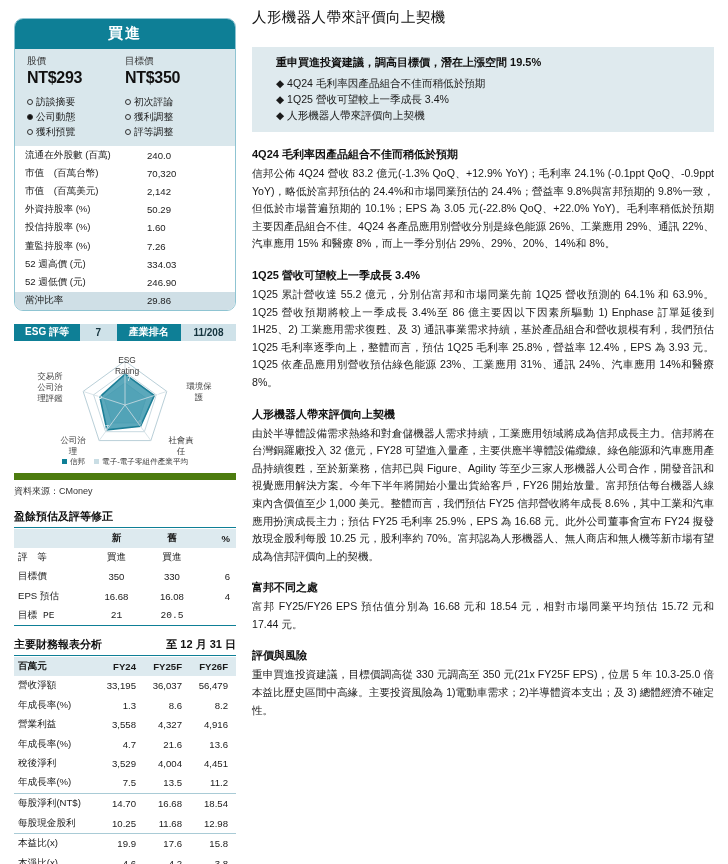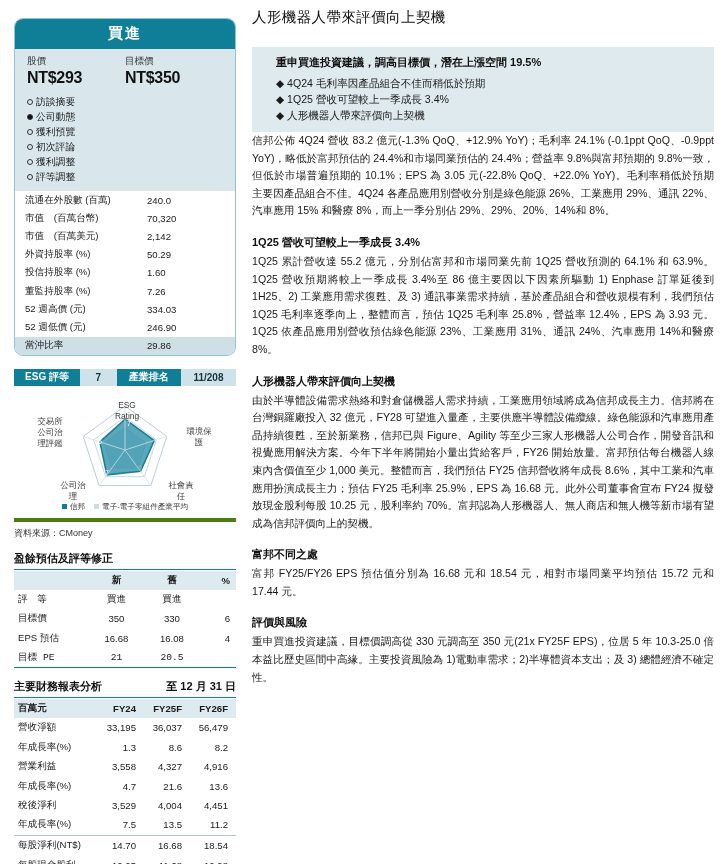--- a/index.html
+++ b/index.html
@@ -43,21 +43,20 @@
   }
   .price-cell { width: 50%; }
   .price-label { font-size: 9.5px; color: #333; margin-bottom: 1px; }
   .price-value { font-size: 16px; font-weight: bold; color: #111; letter-spacing: -0.3px; }
 
   .radio-block {
     background: #d9e7ec;
     padding: 0 12px 7px 12px;
     display: flex;
     flex-wrap: wrap;
-    flex-direction: column;
   }
   .radio-col { width: 50%; }
   .radio-item {
     font-size: 9.8px;
     color: #1a1a1a;
     line-height: 15px;
     display: flex;
     align-items: center;
   }
   .dot {
@@ -105,21 +104,21 @@
     color: #3a3a3a;
     margin-top: -4px;
   }
   .legend span.sw { display:inline-block; width:5px; height:5px; margin-right:3px; }
   .sw-a { background: #0e7f96; }
   .sw-b { background: #c9dde4; }
 
   .src {
     font-size: 9px;
     color: #333;
-    border-top: 4px solid #4d7c0f;
+    border-top: 7px solid #4d7c0f;
     margin-top: 6px;
     padding-top: 5px;
   }
 
   .sec-title {
     font-size: 11px;
     font-weight: bold;
     color: #111;
     border-bottom: 1.6px solid #0e7f96;
     padding-bottom: 3px;
@@ -469,20 +468,21 @@
   <div class="right-col">
     <div class="main-title">人形機器人帶來評價向上契機</div>
 
     <div class="highlight-box">
       <div class="hl-head">重申買進投資建議，調高目標價，潛在上漲空間 19.5%</div>
       <div class="hl-item">◆ 4Q24 毛利率因產品組合不佳而稍低於預期</div>
       <div class="hl-item">◆ 1Q25 營收可望較上一季成長 3.4%</div>
       <div class="hl-item">◆ 人形機器人帶來評價向上契機</div>
     </div>
 
+    <div class="body-head">4Q24 毛利率因產品組合不佳而稍低於預期</div>
     <div class="body-text">信邦公佈 4Q24 營收 83.2 億元(-1.3% QoQ、+12.9% YoY)；毛利率 24.1% (-0.1ppt QoQ、-0.9ppt YoY)，略低於富邦預估的 24.4%和市場同業預估的 24.4%；營益率 9.8%與富邦預期的 9.8%一致，但低於市場普遍預期的 10.1%；EPS 為 3.05 元(-22.8% QoQ、+22.0% YoY)。毛利率稍低於預期主要因產品組合不佳。4Q24 各產品應用別營收分別是綠色能源 26%、工業應用 29%、通訊 22%、汽車應用 15% 和醫療 8%，而上一季分別佔 29%、29%、20%、14%和 8%。</div>
 
     <div class="body-head">1Q25 營收可望較上一季成長 3.4%</div>
     <div class="body-text">1Q25 累計營收達 55.2 億元，分別佔富邦和市場同業先前 1Q25 營收預測的 64.1% 和 63.9%。1Q25 營收預期將較上一季成長 3.4%至 86 億主要因以下因素所驅動 1) Enphase 訂單延後到 1H25、2) 工業應用需求復甦、及 3) 通訊事業需求持續，基於產品組合和營收規模有利，我們預估 1Q25 毛利率逐季向上，整體而言，預估 1Q25 毛利率 25.8%，營益率 12.4%，EPS 為 3.93 元。1Q25 依產品應用別營收預估綠色能源 23%、工業應用 31%、通訊 24%、汽車應用 14%和醫療 8%。</div>
 
     <div class="body-head">人形機器人帶來評價向上契機</div>
     <div class="body-text">由於半導體設備需求熱絡和對倉儲機器人需求持續，工業應用領域將成為信邦成長主力。信邦將在台灣銅羅廠投入 32 億元，FY28 可望進入量產，主要供應半導體設備纜線。綠色能源和汽車應用產品持續復甦，至於新業務，信邦已與 Figure、Agility 等至少三家人形機器人公司合作，開發音訊和視覺應用解決方案。今年下半年將開始小量出貨給客戶，FY26 開始放量。富邦預估每台機器人線束內含價值至少 1,000 美元。整體而言，我們預估 FY25 信邦營收將年成長 8.6%，其中工業和汽車應用扮演成長主力；預估 FY25 毛利率 25.9%，EPS 為 16.68 元。此外公司董事會宣布 FY24 擬發放現金股利每股 10.25 元，股利率約 70%。富邦認為人形機器人、無人商店和無人機等新市場有望成為信邦評價向上的契機。</div>
 
     <div class="body-head">富邦不同之處</div>
     <div class="body-text">富邦 FY25/FY26 EPS 預估值分別為 16.68 元和 18.54 元，相對市場同業平均預估 15.72 元和 17.44 元。</div>

